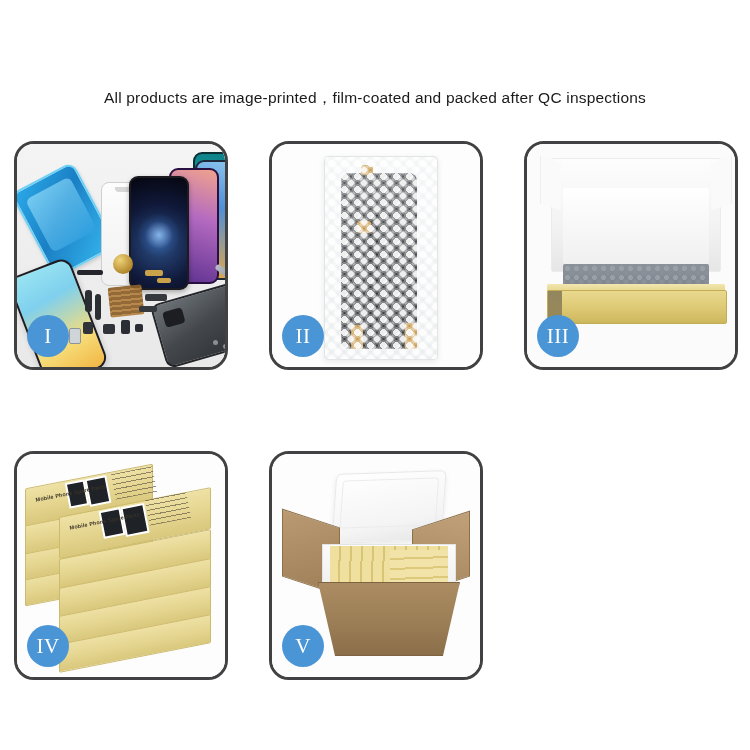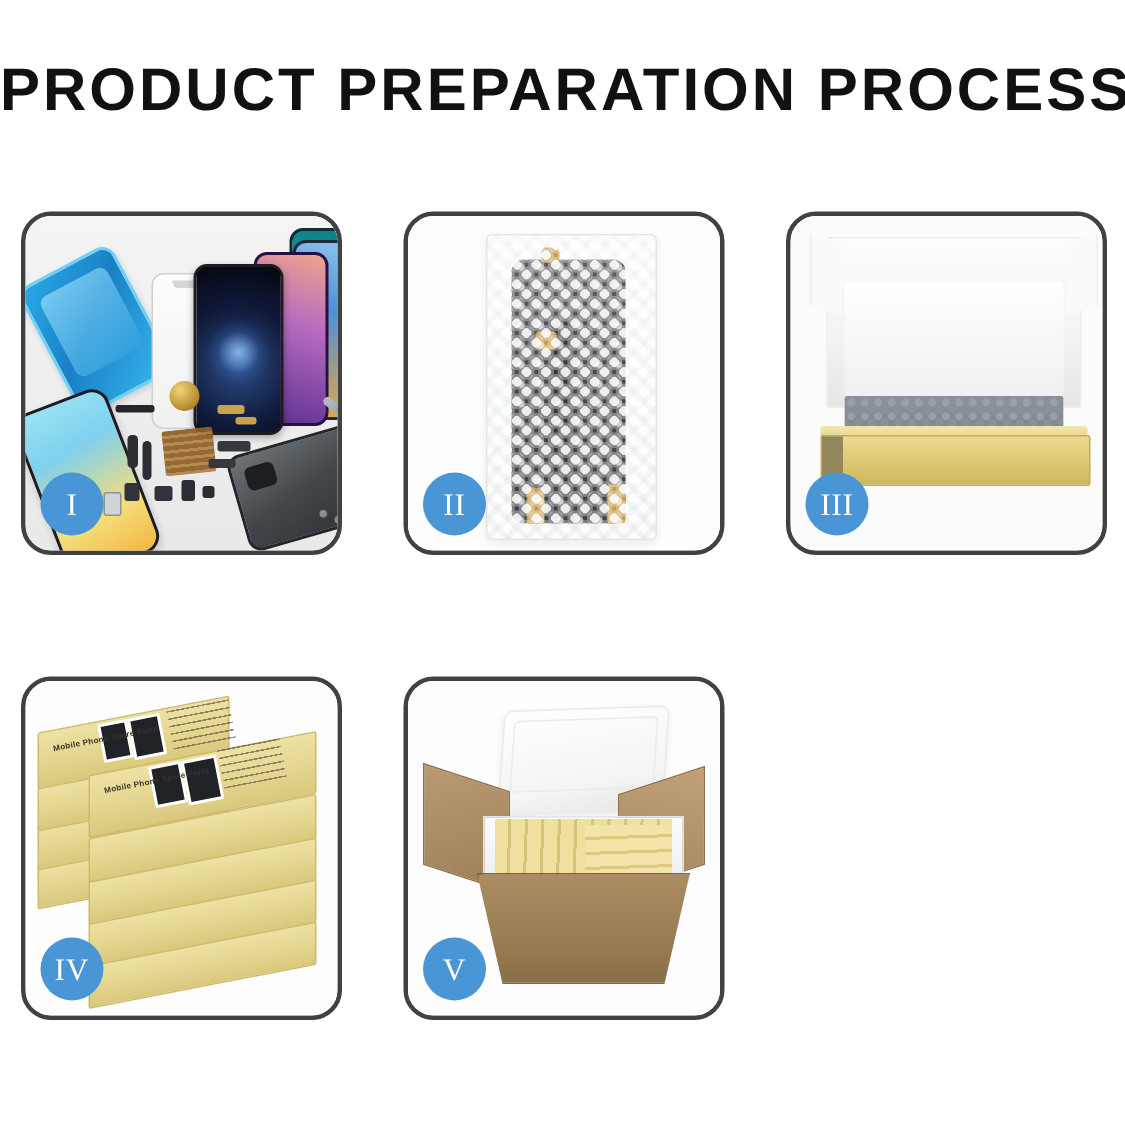--- a/index.html
+++ b/index.html
@@ -353,21 +353,21 @@
   }
   .tape{position:absolute;background:rgba(125,98,62,.55);border-radius:1px;}
   .t1{left:36px;top:92px;width:20px;height:22px;transform:skewY(22deg);}
   .t2{left:36px;top:138px;width:20px;height:20px;transform:skewY(22deg);}
 </style>
 </head>
 <body>
 
 <div class="page">
 
-  <div class="title">PRODUCT PREPARATION PROCESS</div>
+  <div class="subtitle">All products are image-printed，film-coated and packed after QC inspections</div>
 
   <div class="grid">
 
     <div class="panel" style="left:14px;top:141px;width:214px;height:229px;">
       <div class="photo">
         <div class="p1bg"></div>
         <div class="ph sheet"></div>
         <div class="ph glass"></div>
         <div class="ph teal"></div>
         <div class="ph orange"></div>

